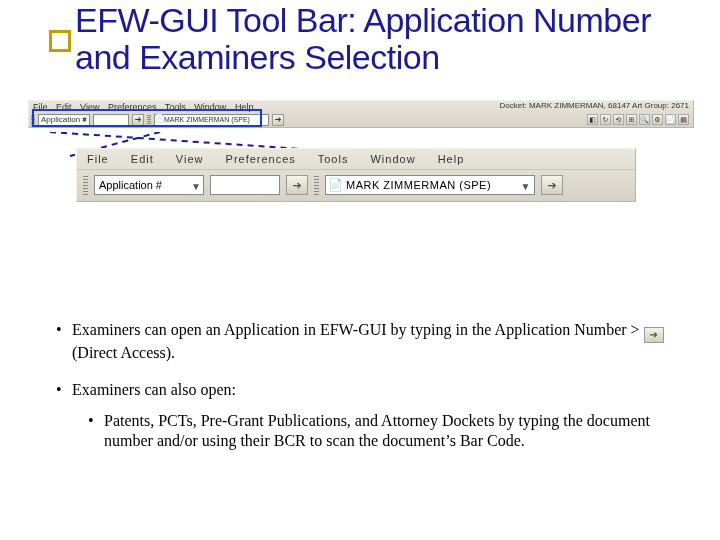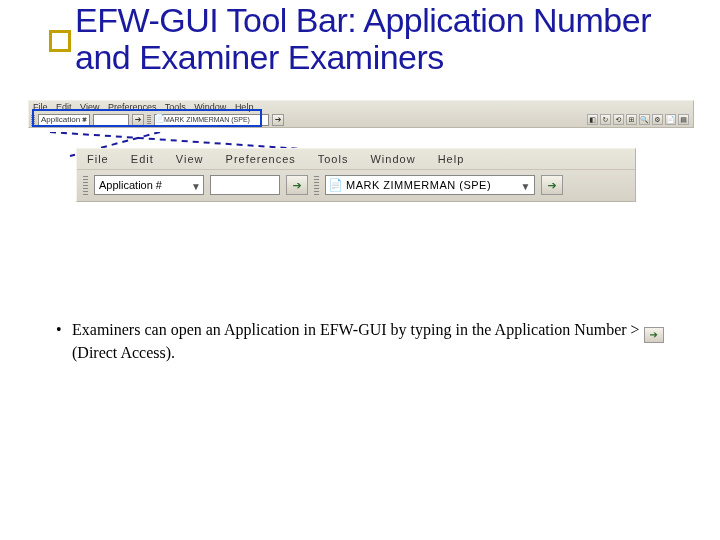--- a/index.html
+++ b/index.html
@@ -292,24 +292,25 @@
     font-size: 7px;
     line-height: 9px;
     text-align: center;
   }
 </style>
 </head>
 <body>
 
 <div class="title-wrap">
   <div class="title-bullet"></div>
-  <h1 class="title">EFW-GUI Tool Bar: Application Number and Examiner Examiners</h1>
+  <h1 class="title">EFW-GUI Tool Bar: Application Number and Examiners Selection</h1>
 </div>
 
 <div class="toolbar1">
+  <div class="docket-label">Docket: MARK ZIMMERMAN, 68147    Art Group: 2671</div>
   <div class="menubar1">
     <span>File</span>
     <span>Edit</span>
     <span>View</span>
     <span>Preferences</span>
     <span>Tools</span>
     <span>Window</span>
     <span>Help</span>
   </div>
   <div class="row1">
@@ -363,14 +364,20 @@
   </div>
 </div>
 
 <div class="bullets">
   <ul>
     <li>
       <span>Examiners can open an Application in EFW-GUI by typing in the Application Number &gt; </span>
       <span class="inline-icon">➔</span>
       <span> (Direct Access).</span>
     </li>
+    <li>
+      <span>Examiners can also open:</span>
+      <ul>
+        <li><span>Patents, PCTs, Pre-Grant Publications, and Attorney Dockets by typing the document number and/or using their BCR to scan the document’s Bar Code.</span></li>
+      </ul>
+    </li>
   </ul>
 </div>
 
 </body></html>

